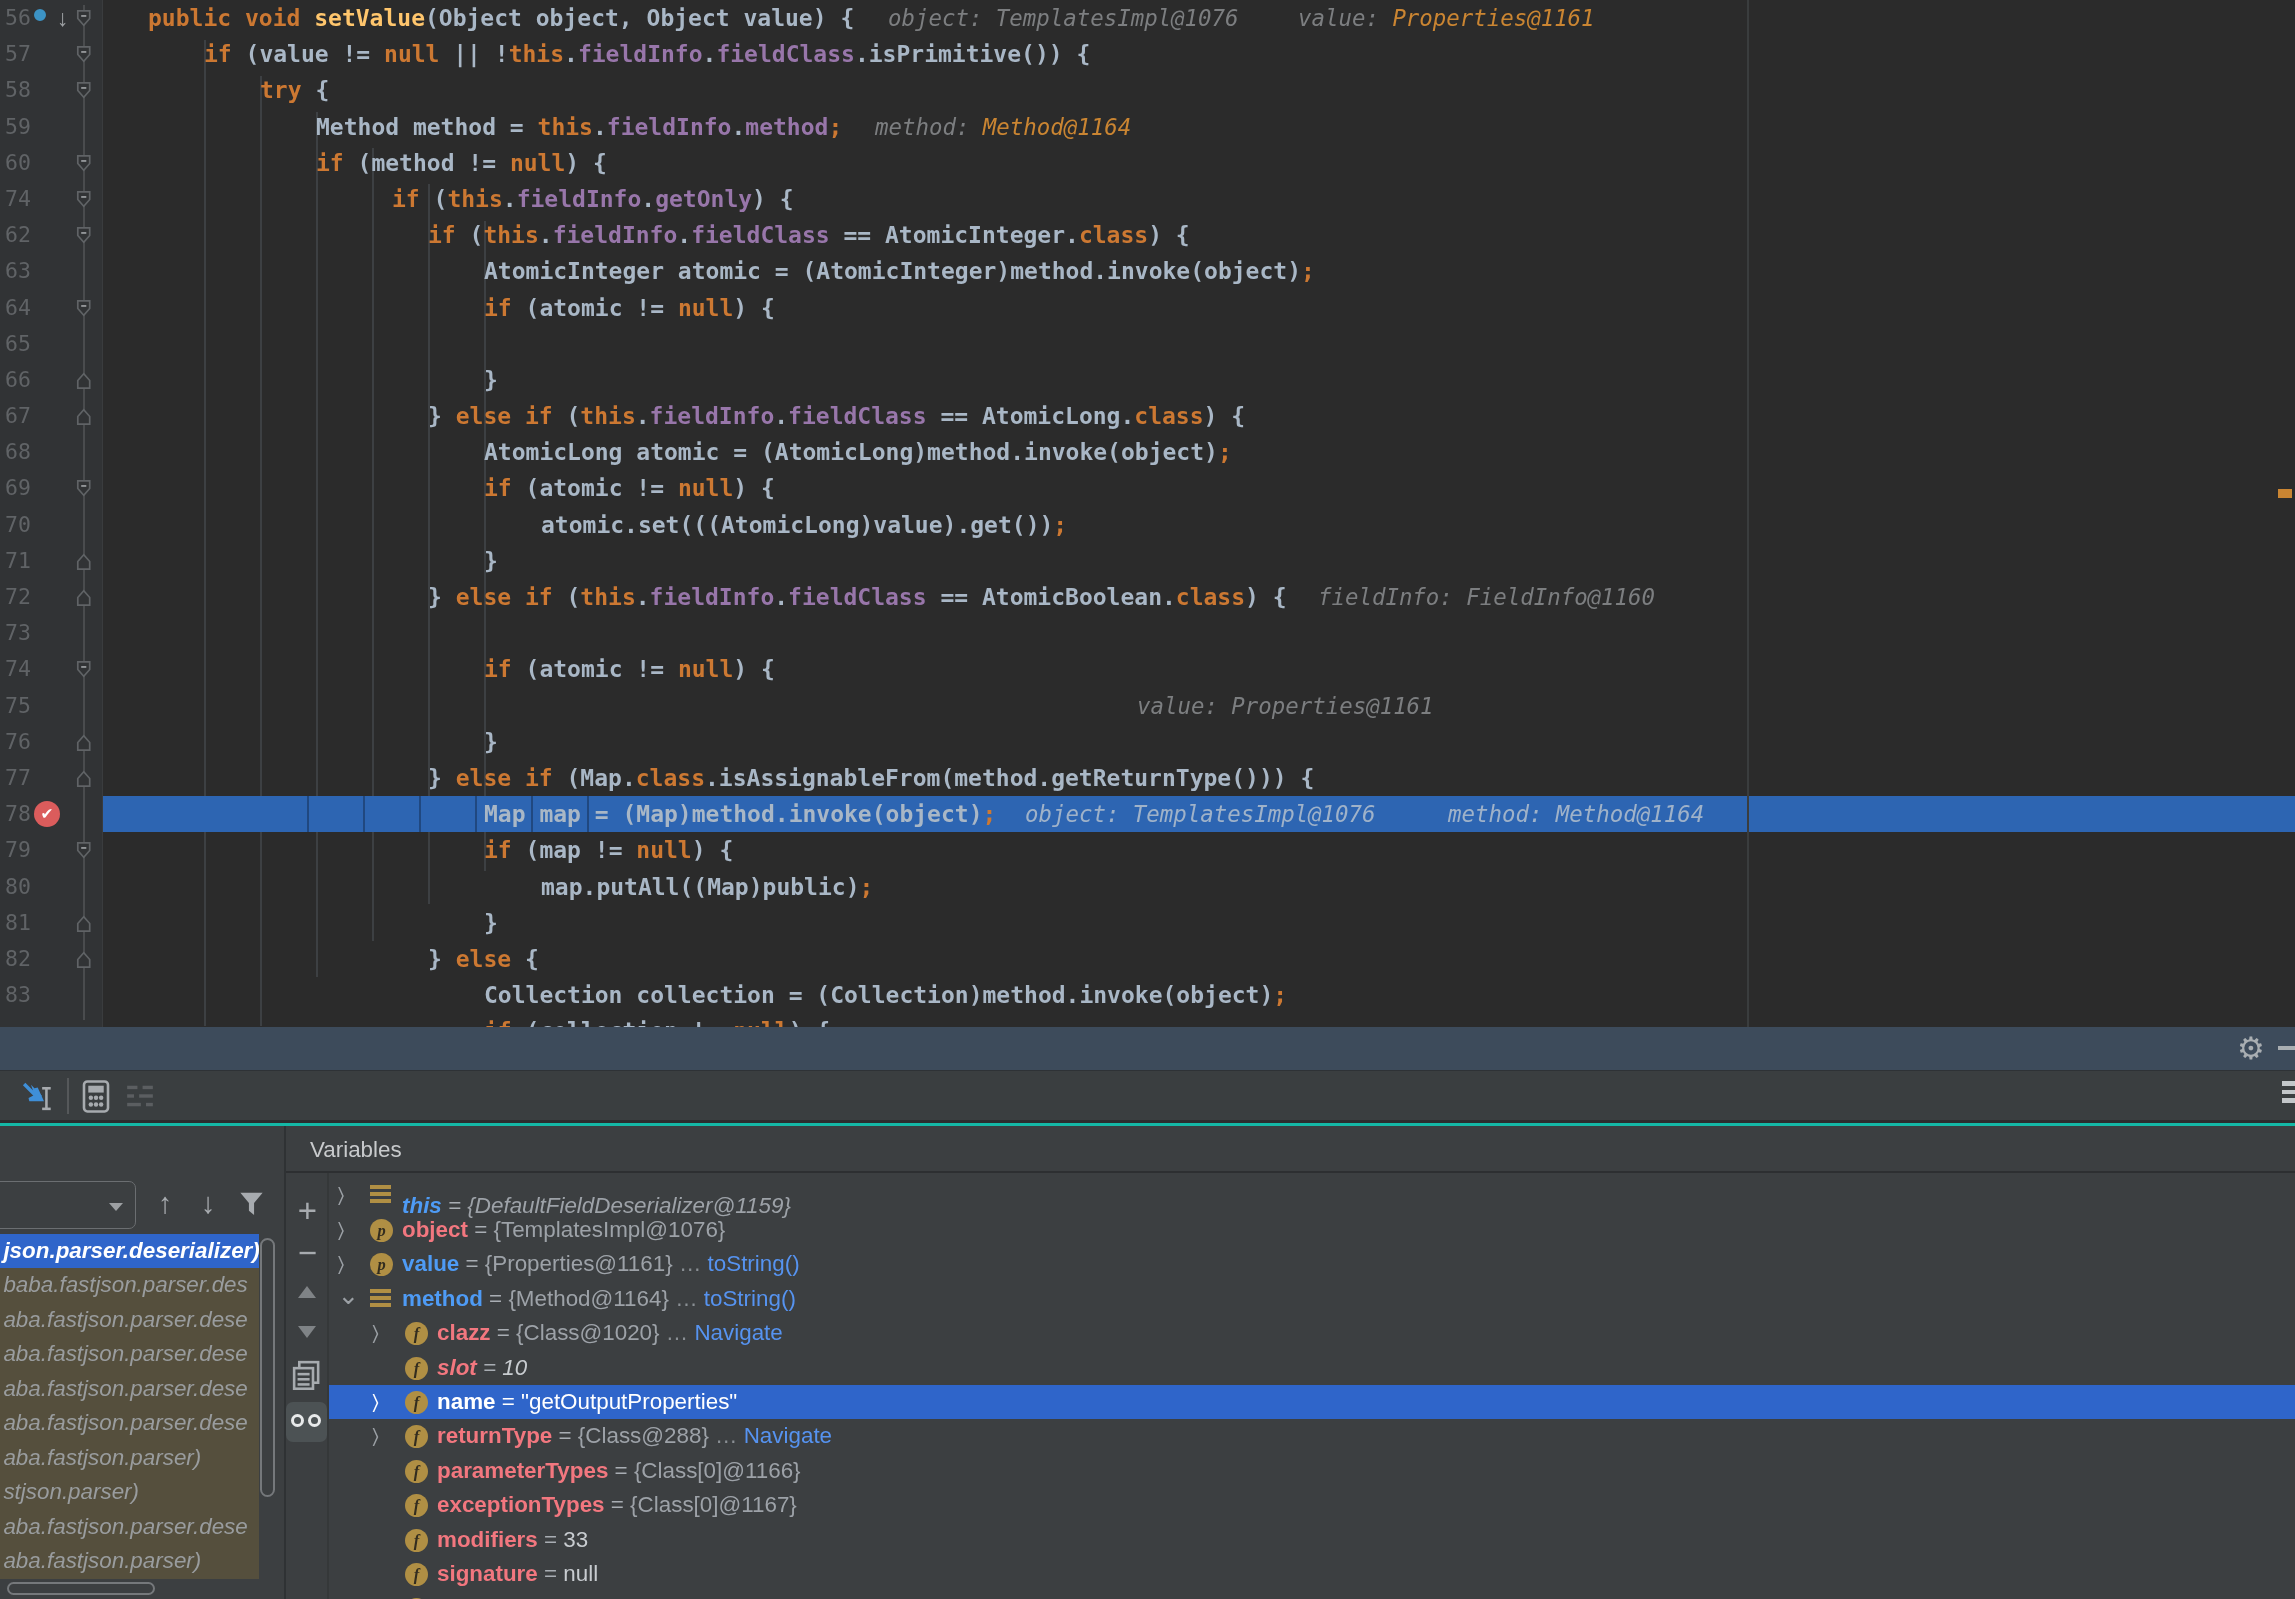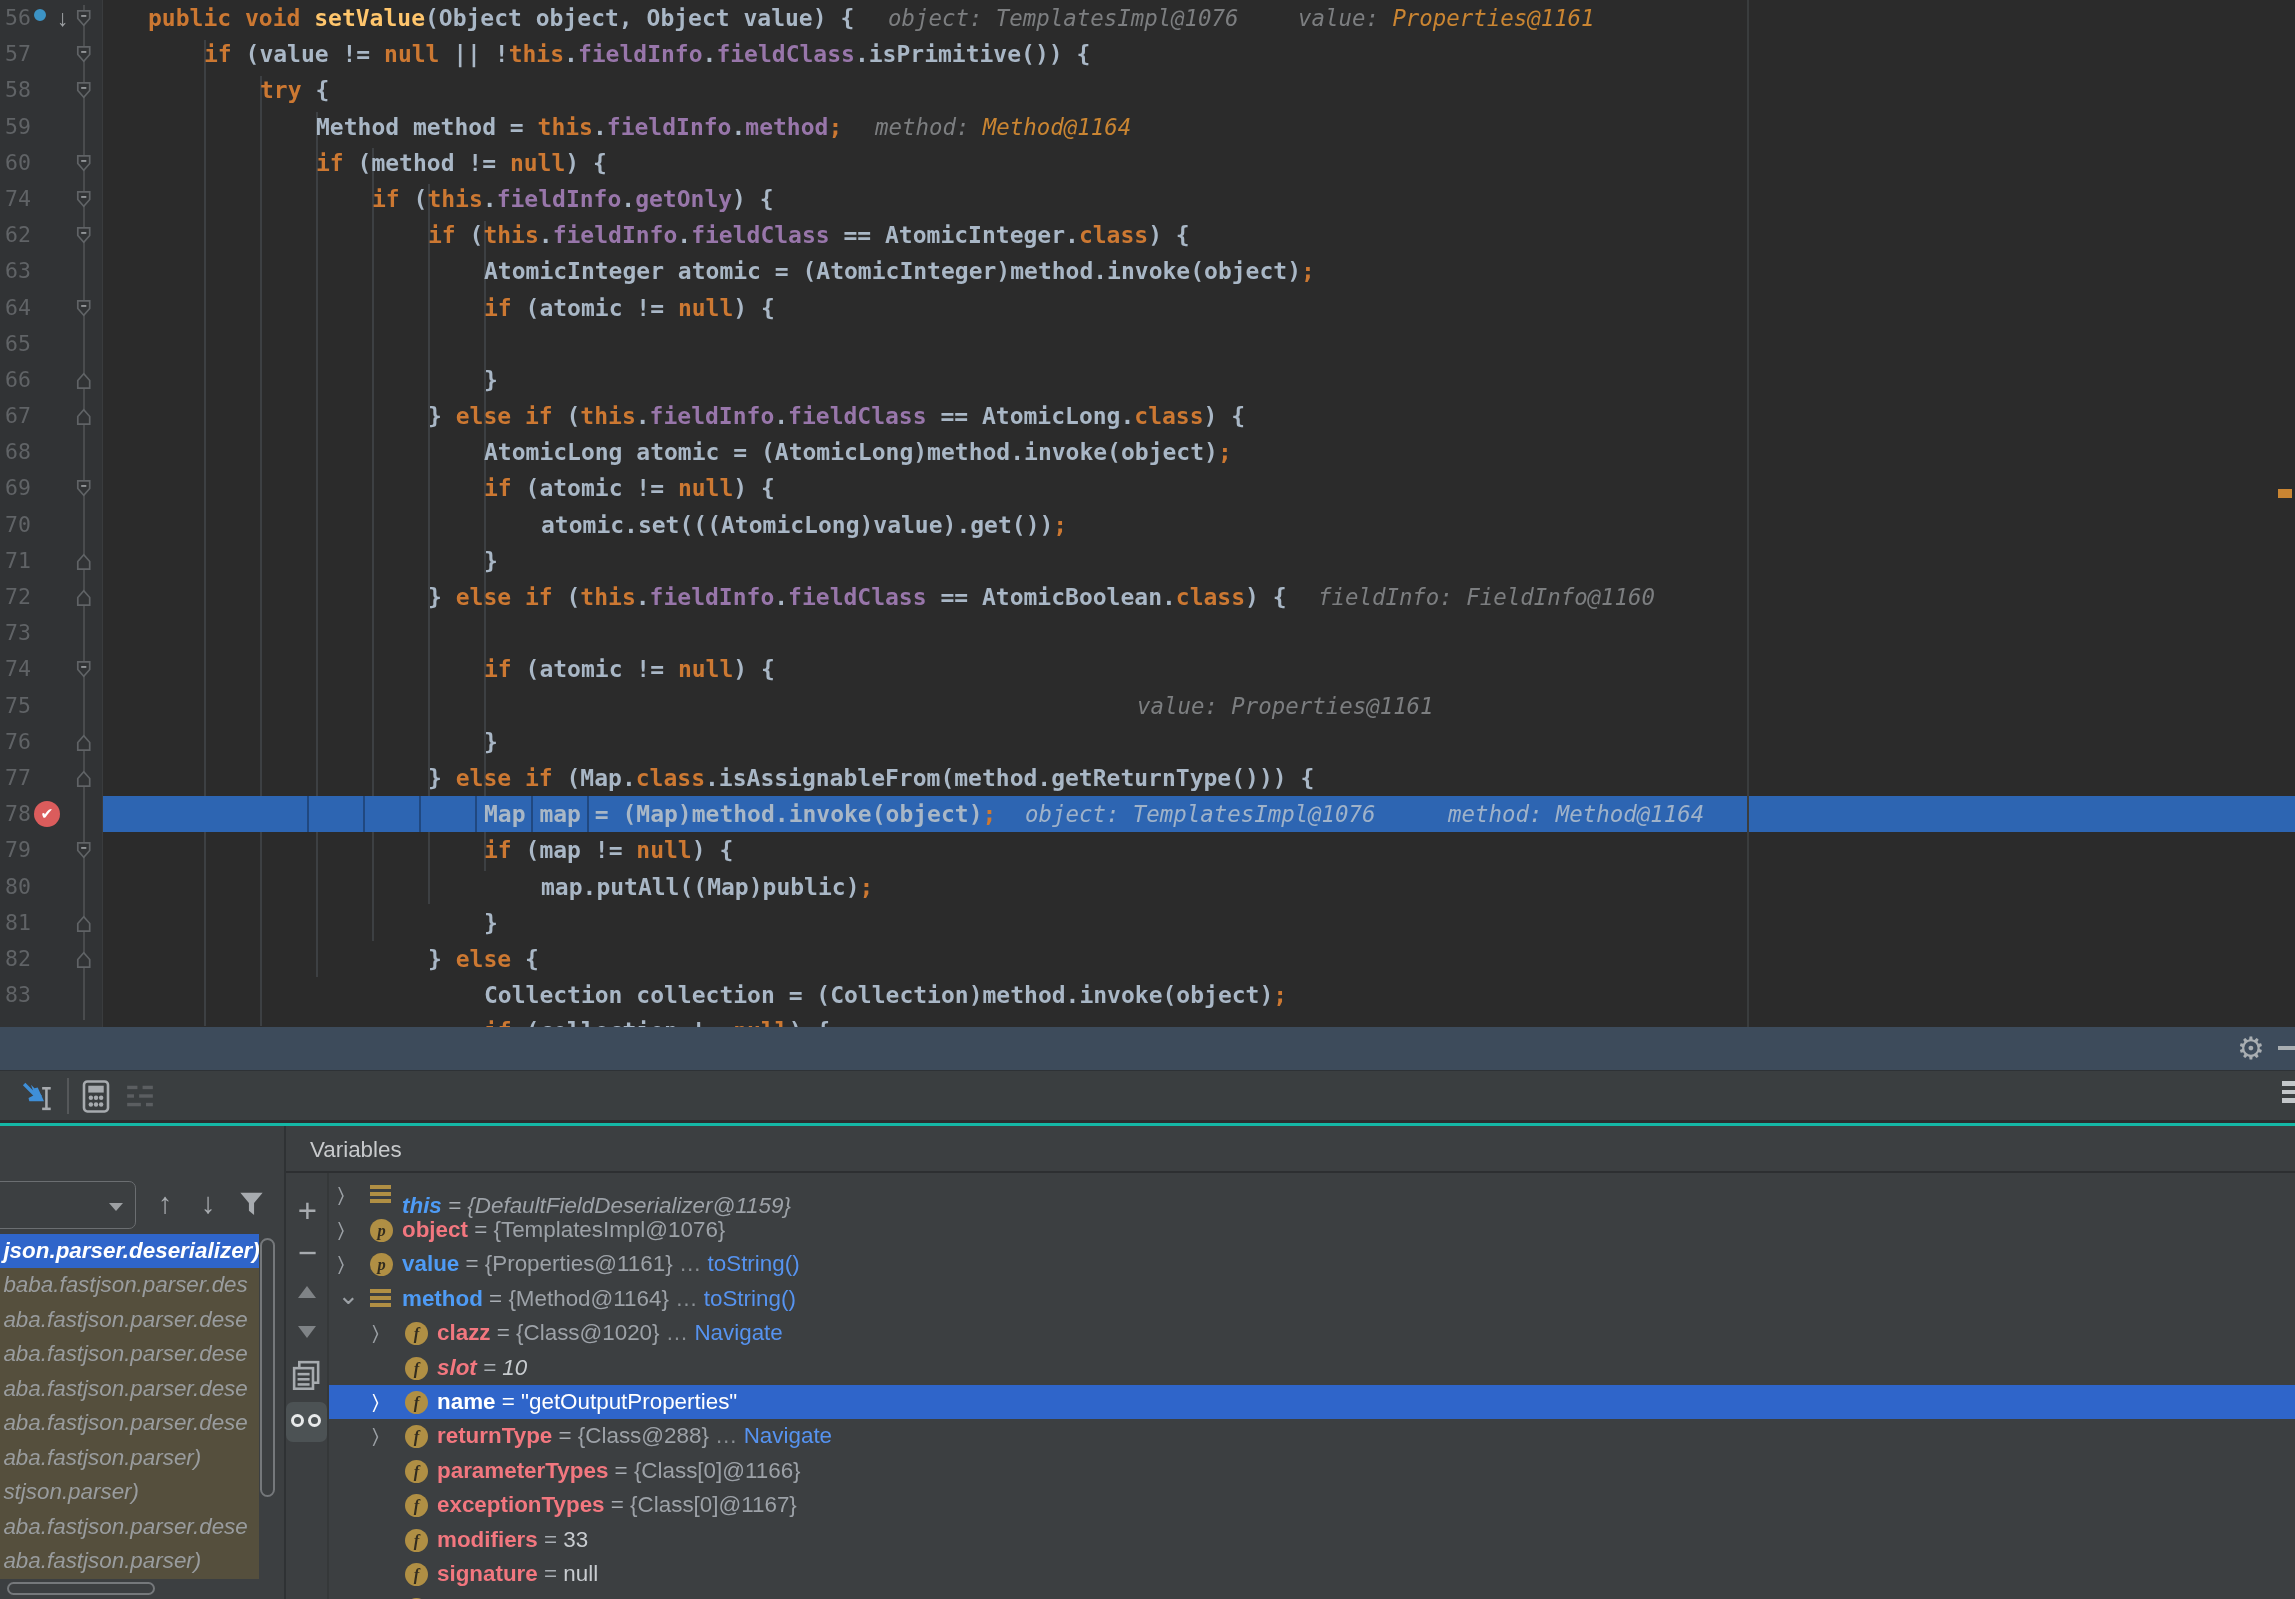--- a/index.html
+++ b/index.html
@@ -150,21 +150,21 @@
           <div class="code-text" style="left: 316px;"><span class="tok-k">if</span><span class="tok-w"> (method != </span><span class="tok-k">null</span><span class="tok-w">) {</span></div>
         </div>
         <div class="code-line" style="top: 181px;">
           <div class="line-num">74</div>
           <div class="fold-marker">
             <svg width="15.5" height="17" viewBox="0 0 18 20">
               <path d="M2 1 H16 V10 L9 18 L2 10 Z" fill="#313335" stroke="#606366" stroke-width="2"></path>
               <line x1="6" y1="7" x2="12" y2="7" stroke="#9DA0A3" stroke-width="2"></line>
             </svg>
           </div>
-          <div class="code-text" style="left: 372px;"><span class="tok-k">if</span><span class="tok-w"> (</span><span class="tok-k">this</span><span class="tok-w">.</span><span class="tok-f">fieldInfo</span><span class="tok-w">.</span><span class="tok-f">getOnly</span><span class="tok-w">) {</span></div>
+          <div class="code-text" style="left: 372px; padding-left: 20px;"><span class="tok-k">if</span><span class="tok-w"> (</span><span class="tok-k">this</span><span class="tok-w">.</span><span class="tok-f">fieldInfo</span><span class="tok-w">.</span><span class="tok-f">getOnly</span><span class="tok-w">) {</span></div>
         </div>
         <div class="code-line" style="top: 217px;">
           <div class="line-num">62</div>
           <div class="fold-marker">
             <svg width="15.5" height="17" viewBox="0 0 18 20">
               <path d="M2 1 H16 V10 L9 18 L2 10 Z" fill="#313335" stroke="#606366" stroke-width="2"></path>
               <line x1="6" y1="7" x2="12" y2="7" stroke="#9DA0A3" stroke-width="2"></line>
             </svg>
           </div>
           <div class="code-text" style="left: 428px;"><span class="tok-k">if</span><span class="tok-w"> (</span><span class="tok-k">this</span><span class="tok-w">.</span><span class="tok-f">fieldInfo</span><span class="tok-w">.</span><span class="tok-f">fieldClass</span><span class="tok-w"> == AtomicInteger.</span><span class="tok-k">class</span><span class="tok-w">) {</span></div>

